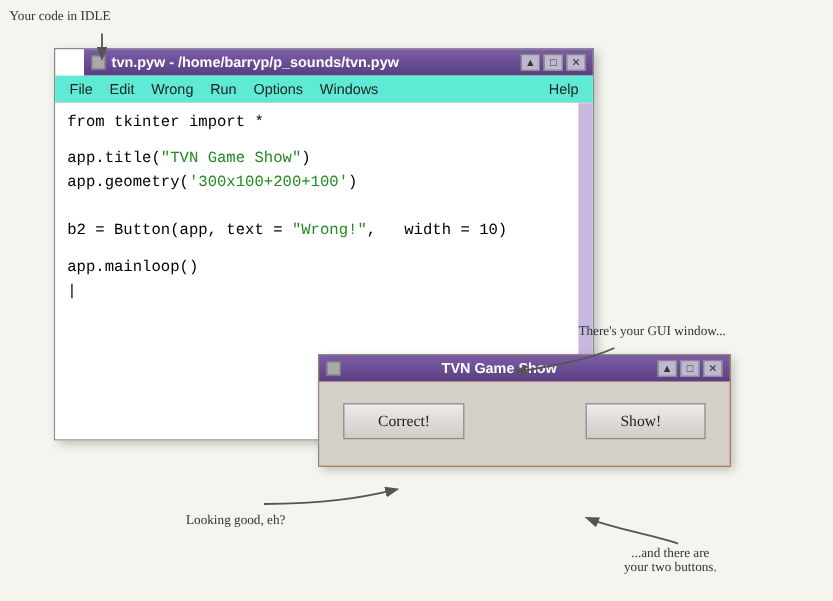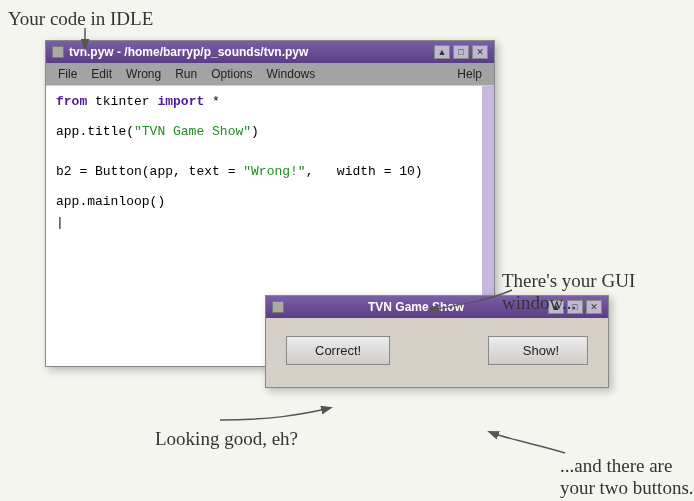--- a/index.html
+++ b/index.html
@@ -9,21 +9,21 @@
       height: 501px;
       background: #f5f5f0;
       font-family: Arial, sans-serif;
       position: relative;
       overflow: hidden;
     }
 
     
     .annotation {
       font-family: 'Comic Sans MS', 'Chalkboard SE', cursive;
-      font-size: 19px;
+      font-size: 11px;
       color: #333;
       position: absolute;
     }
 
     
     .arrows-svg {
       position: absolute;
       top: 0; left: 0;
       width: 694px;
       height: 501px;
@@ -41,20 +41,21 @@
       box-shadow: 3px 3px 8px rgba(0,0,0,0.25);
     }
 
     .window-titlebar {
       background: linear-gradient(to bottom, #7b5ea7, #5a3e82);
       display: flex;
       align-items: center;
       justify-content: space-between;
       padding: 3px 6px;
       height: 22px;
+      margin-left: 24px;
     }
 
     .titlebar-left {
       display: flex;
       align-items: center;
       gap: 5px;
     }
 
     .titlebar-icon {
       width: 12px;
@@ -82,21 +83,21 @@
       border: 1px solid #888;
       font-size: 9px;
       display: flex;
       align-items: center;
       justify-content: center;
       color: #333;
       cursor: pointer;
     }
 
     .window-menubar {
-      background: #a3a3a3;
+      background: #5eead4;
       display: flex;
       gap: 2px;
       padding: 2px 6px;
       border-bottom: 1px solid #ccc;
       font-size: 12px;
       color: #222;
     }
 
     .menu-item {
       padding: 2px 6px;
@@ -117,21 +118,21 @@
       overflow: hidden;
     }
 
     .code-line {
       line-height: 1.55;
       white-space: pre;
     }
 
     .code-blank { height: 10px; }
 
-    .kw { color: #4c1d95; font-weight: bold; }
+    .kw { color: #000000; font-weight: normal; }
     .str { color: #228b22; }
 
     
     .gui-window {
       position: absolute;
       top: 295px;
       left: 265px;
       width: 344px;
       background: #f97316;
       border: 1.5px solid #888;
@@ -162,24 +163,24 @@
       justify-content: space-between;
       gap: 15px;
     }
 
     .gui-button {
       background: linear-gradient(to bottom, #ececec, #d0ccc8);
       border: 1.5px solid #888;
       padding: 6px 28px;
       font-size: 13px;
       cursor: pointer;
-      font-family: Liberation Sans, sans-serif;
+      font-family: Liberation Serif, serif;
       color: #222;
       min-width: 100px;
-      text-align: right;
+      text-align: left;
     }
   </style>
 </head>
 <body>
 
 <div class="idle-window">
   <div class="window-titlebar">
     <div class="titlebar-left">
       <div class="titlebar-icon"></div>
       <span class="titlebar-title">tvn.pyw - /home/barryp/p_sounds/tvn.pyw</span>
@@ -198,20 +199,21 @@
     <span class="menu-item">Run</span>
     <span class="menu-item">Options</span>
     <span class="menu-item">Windows</span>
     <span class="menu-item menu-help">Help</span>
   </div>
 
   <div class="window-content">
     <div class="code-line"><span class="kw">from</span> tkinter <span class="kw">import</span> *</div>
     <div class="code-blank"></div>
     <div class="code-line">app.title(<span class="str">"TVN Game Show"</span>)</div>
+    <div class="code-line">app.geometry(<span class="str">'300x100+200+100'</span>)</div>
     <div class="code-blank"></div>
     <div class="code-blank"></div>
     <div class="code-line">b2 = Button(app, text = <span class="str">"Wrong!"</span>,   width = 10)</div>
     <div class="code-blank"></div>
     <div class="code-line">app.mainloop()</div>
     <div class="code-line">|</div>
   </div>
 </div>
 
 <div class="gui-window">
@@ -224,23 +226,23 @@
       <div class="titlebar-btn">✕</div>
     </div>
   </div>
   <div class="gui-content">
     <button class="gui-button">Correct!</button>
     <button class="gui-button">Show!</button>
   </div>
 </div>
 
 <div class="annotation" style="top: 8px; left: 8px;">Your code in IDLE</div>
-<div class="annotation" style="top: 270px; left: 502px; max-width: 160px;">There's your GUI window...</div>
+<div class="annotation" style="top: 270px; left: 482px; max-width: 160px;">There's your GUI window...</div>
 <div class="annotation" style="top: 428px; left: 155px;">Looking good, eh?</div>
-<div class="annotation" style="top: 455px; left: 560px; max-width: 150px; text-align:left;">...and there are<br>your two buttons.</div>
+<div class="annotation" style="top: 455px; left: 520px; max-width: 150px; text-align:center;">...and there are<br>your two buttons.</div>
 
 <svg class="arrows-svg" xmlns="http://www.w3.org/2000/svg">
 
   <path d="M 85 28 C 85 35 85 40 85 48" stroke="#555" stroke-width="1.5" fill="none" marker-end="url(#arrowhead)"></path>
 
   <path d="M 512 290 C 490 300 460 305 430 310" stroke="#555" stroke-width="1.5" fill="none" marker-end="url(#arrowhead)"></path>
 
   <path d="M 220 420 C 270 420 300 415 330 408" stroke="#555" stroke-width="1.5" fill="none" marker-end="url(#arrowhead)"></path>
 
   <path d="M 565 453 C 540 445 510 440 490 432" stroke="#555" stroke-width="1.5" fill="none" marker-end="url(#arrowhead)"></path>

